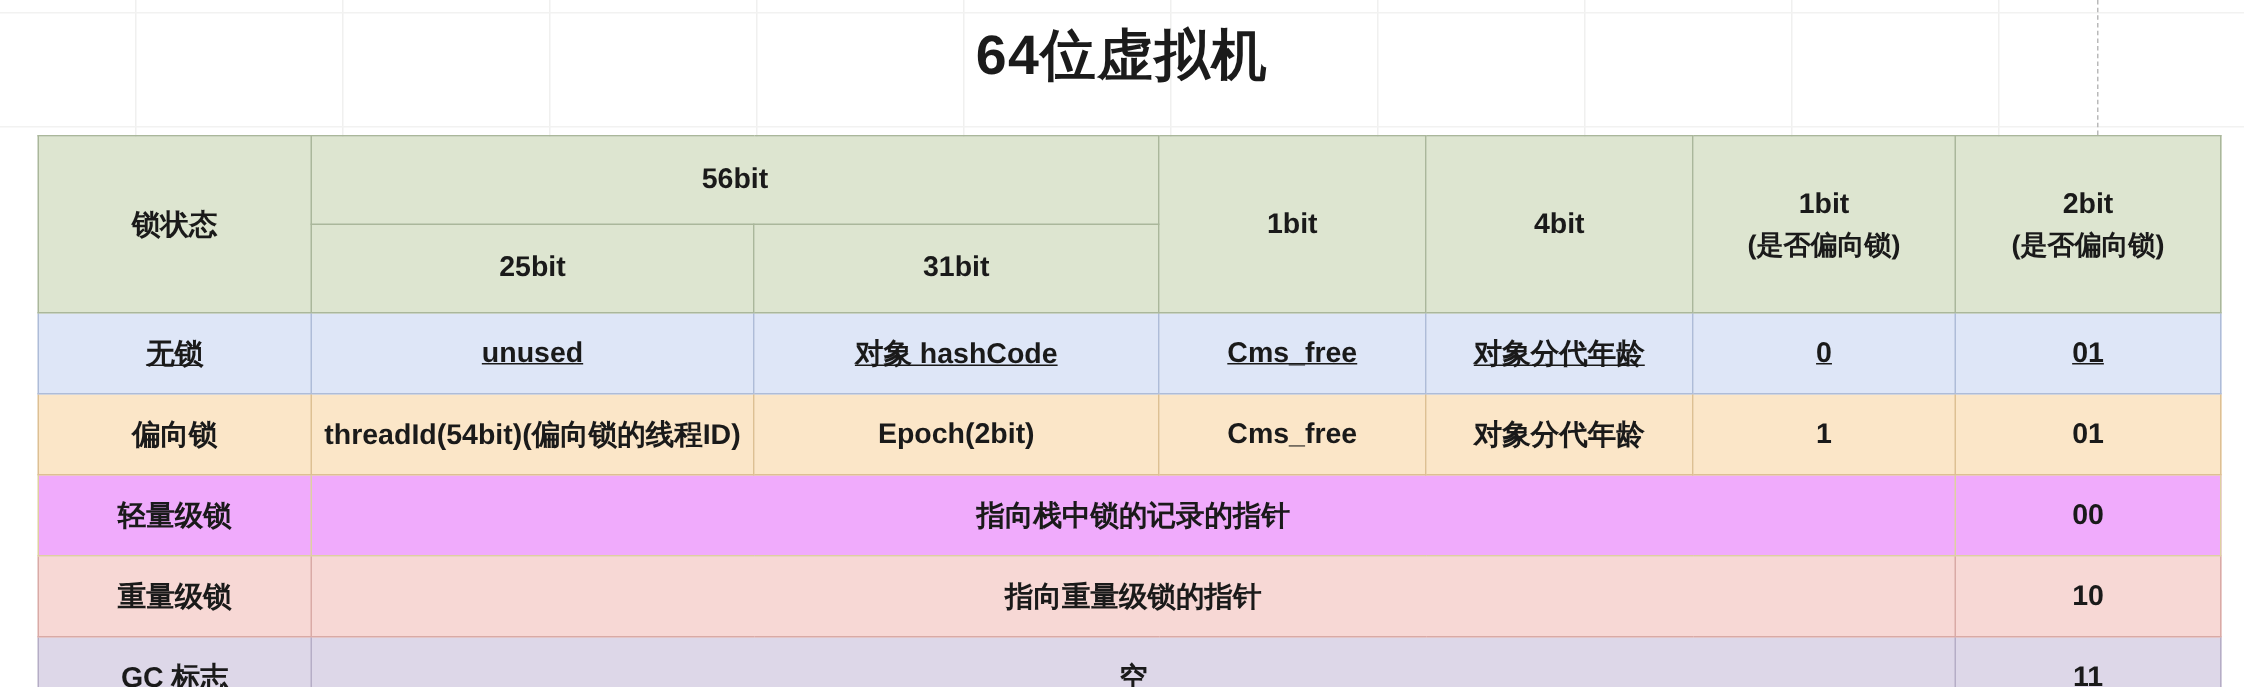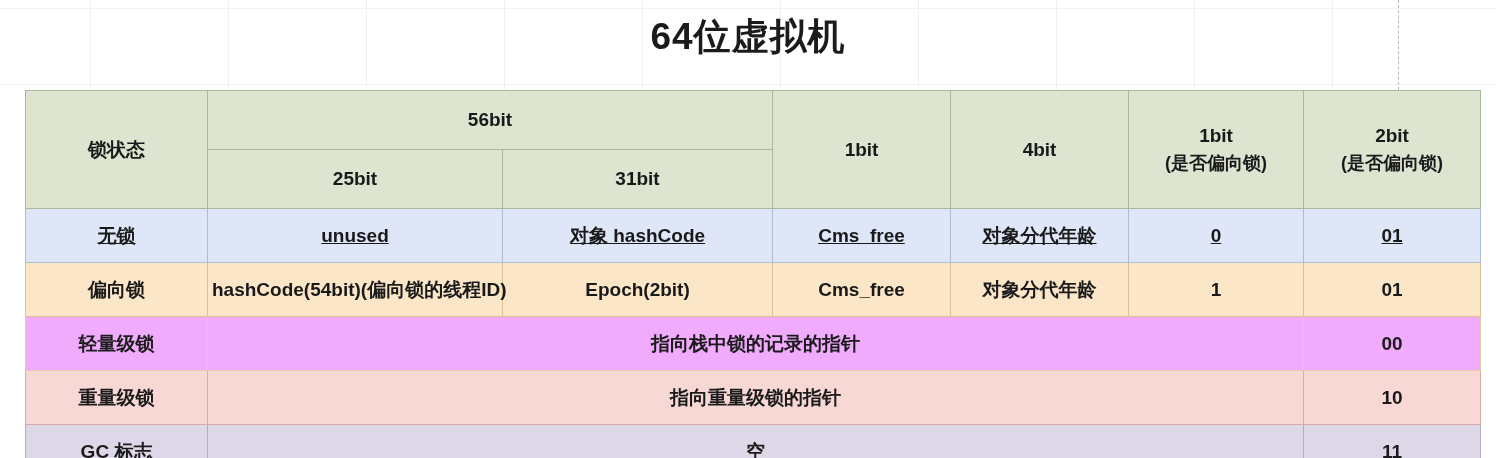--- a/index.html
+++ b/index.html
@@ -106,21 +106,21 @@
         <td>unused</td>
         <td>对象 hashCode</td>
         <td>Cms_free</td>
         <td>对象分代年龄</td>
         <td>0</td>
         <td>01</td>
       </tr>
 
       <tr class="r-biased">
         <td class="state">偏向锁</td>
-        <td style="width:395px">hashCode(54bit)(偏向锁的线程ID)</td>
+        <td style="width:395px">threadId(54bit)(偏向锁的线程ID)</td>
         <td style="width:170px">Epoch(2bit)</td>
         <td>Cms_free</td>
         <td>对象分代年龄</td>
         <td>1</td>
         <td>01</td>
       </tr>
 
       <tr class="r-light">
         <td class="state">轻量级锁</td>
         <td class="wide" colspan="5">指向栈中锁的记录的指针</td>

